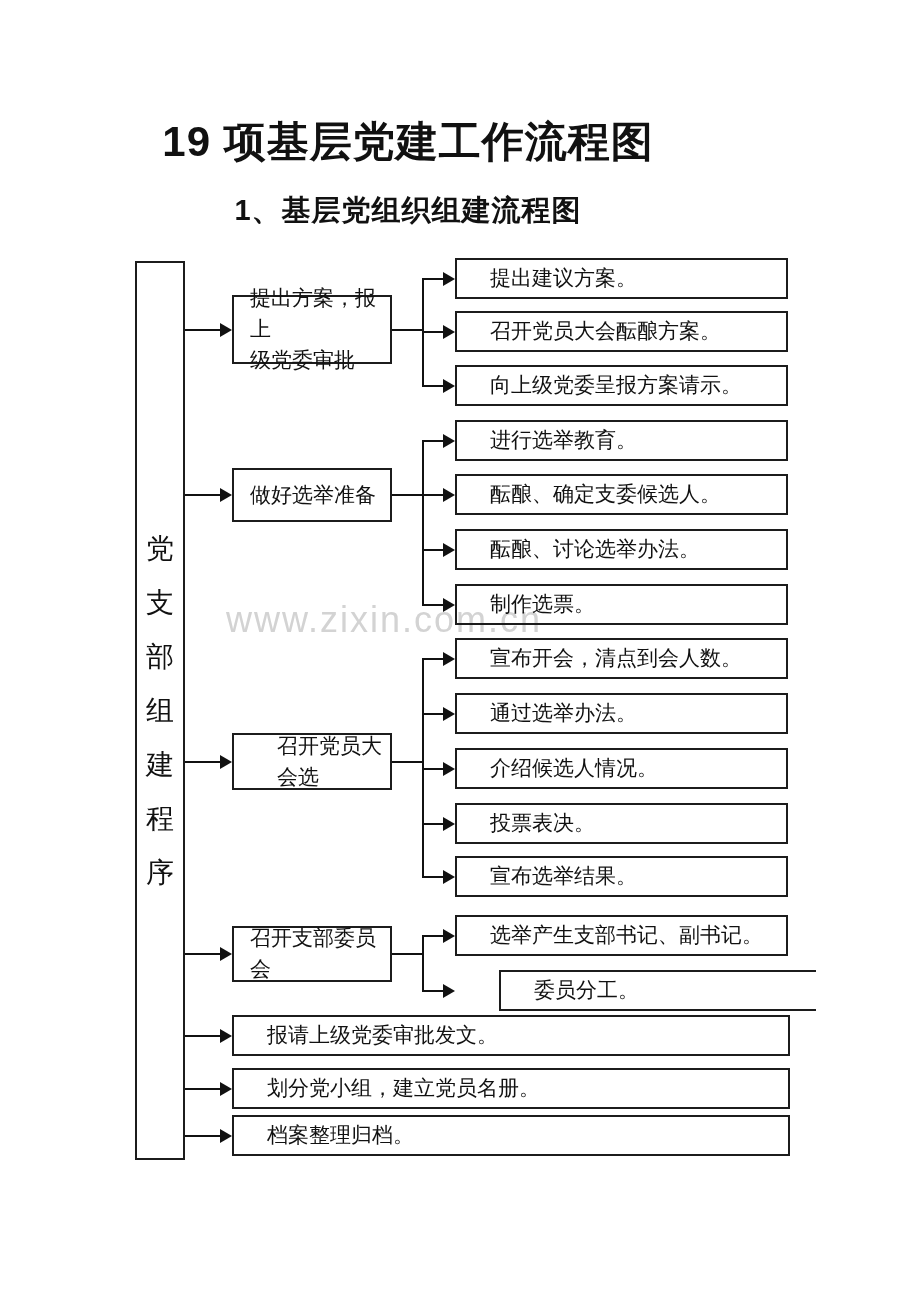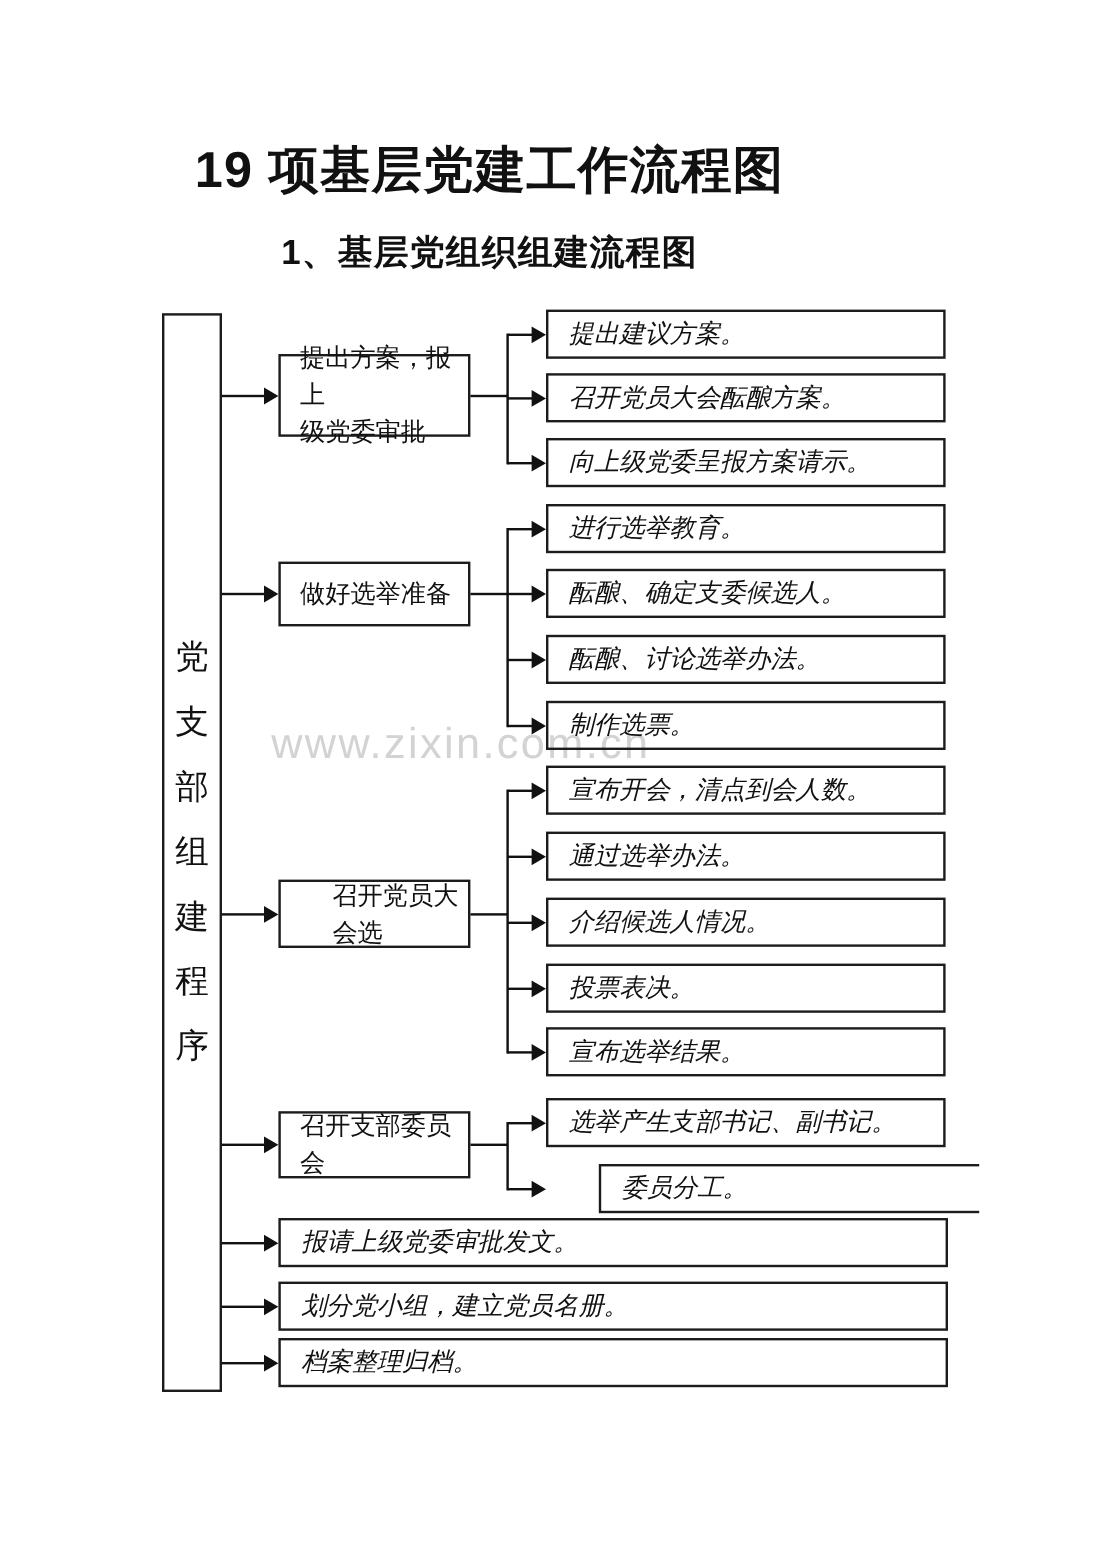--- a/index.html
+++ b/index.html
@@ -11,21 +11,21 @@
   .doc-subtitle{position:absolute;left:0;right:0;top:191px;text-align:center;
         font-family:"Liberation Sans","DejaVu Sans",sans-serif;
         font-size:29px;font-weight:600;letter-spacing:1px;z-index:2;}
   .watermark{position:absolute;left:226px;top:599px;z-index:1;
         font-family:"Liberation Sans","DejaVu Sans",sans-serif;
         font-size:36px;letter-spacing:2px;color:#d3d3d3;white-space:nowrap;}
   #flowchart{position:absolute;left:0;top:0;width:920px;height:1300px;}
   .box{position:absolute;border:2px solid #1c1c1c;background:transparent;box-sizing:border-box;
         display:flex;flex-direction:column;justify-content:center;z-index:2;
         font-size:21px;line-height:31px;}
-  .step-box{padding-left:17px;font-style:italic;}
+  .step-box{padding-left:33px;}
   .mid-box{padding-left:16px;}
   .root-box{align-items:center;font-size:28px;line-height:28px;gap:26px;}
   .cline{position:absolute;background:#111;z-index:2;}
   .ahead{position:absolute;width:0;height:0;border-top:7px solid transparent;
         border-bottom:7px solid transparent;border-left:12px solid #111;z-index:2;}
 </style>
 </head>
 <body>
 
 <div class="page">

